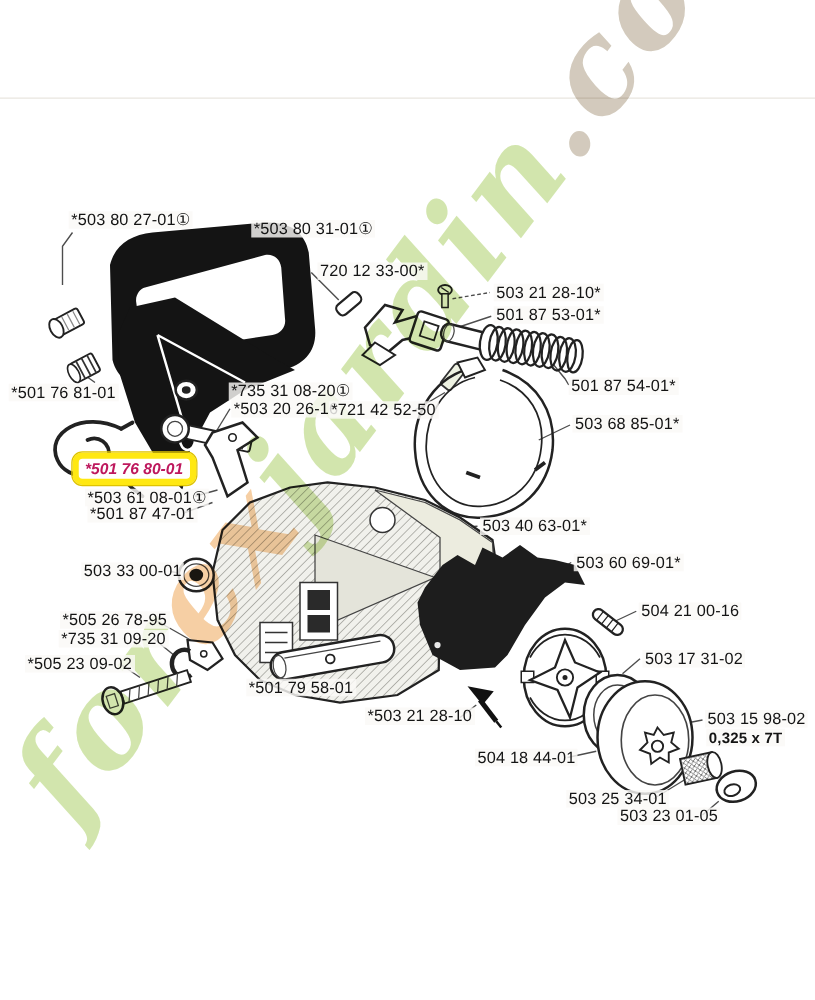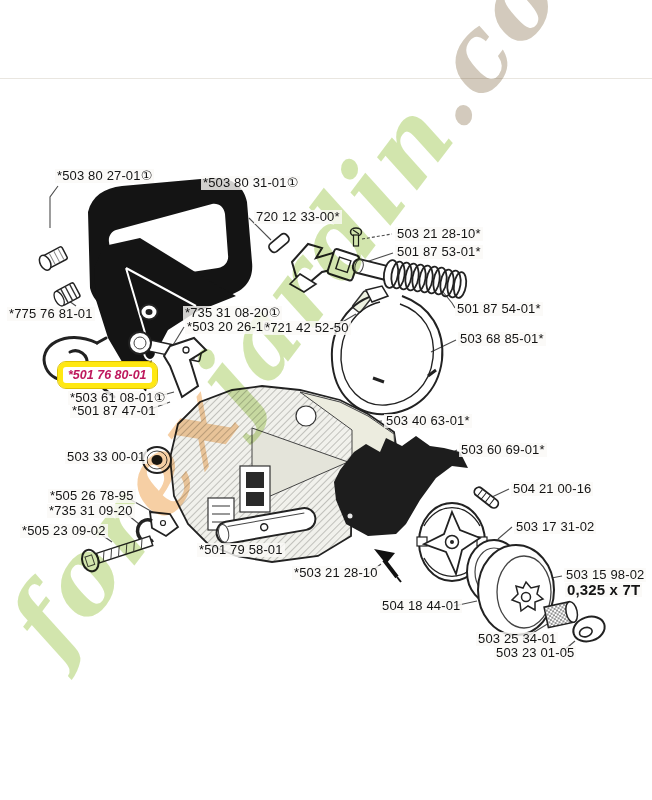--- a/index.html
+++ b/index.html
@@ -9,21 +9,21 @@
   svg.diagram{position:absolute;left:0;top:0;z-index:1;}
   .watermark{position:absolute;left:88px;top:545px;z-index:2;height:140px;line-height:140px;
              transform:rotate(-53deg);transform-origin:0 100%;
              font-family:"DejaVu Serif",serif;font-style:italic;font-weight:bold;
              font-size:100px;letter-spacing:4px;white-space:nowrap;
              mix-blend-mode:multiply;opacity:.82;pointer-events:none;}
   .wm-g{color:#c8e09b;} .wm-o{color:#f4c490;} .wm-b{color:#c9bfae;}
   .lbl{position:absolute;z-index:3;white-space:nowrap;color:#141414;
        font-size:13px;font-weight:500;letter-spacing:.15px;
        background:rgba(250,249,246,.82);padding:0 2px;line-height:14px;}
-  .lbl.bold{font-weight:800;font-size:15px;}
+  .lbl.bold{font-weight:800;font-size:12px;}
   .hl{position:absolute;z-index:3;left:58px;top:362px;background:#ffffff;
       border:5px solid #ffe812;outline:1px solid #dfc400;border-radius:8px;
       padding:1px 5px;font-size:12.5px;font-weight:600;color:#be185d;white-space:nowrap;line-height:14px;font-style:italic;}
 </style>
 </head>
 <body>
 
 <div class="stage">
   <div class="topline"></div>
 
@@ -253,21 +253,21 @@
     </g>
   </svg>
 
   <div class="watermark"><span class="wm-g">for</span><span class="wm-o">ex</span><span class="wm-g">jardin</span><span class="wm-b">.com</span></div>
 
   <div class="lbl" style="left:55px;top:169px">*503 80 27-01①</div>
   <div class="lbl" style="left:201px;top:176px">*503 80 31-01①</div>
   <div class="lbl" style="left:254px;top:210px">720 12 33-00*</div>
   <div class="lbl" style="left:395px;top:227px">503 21 28-10*</div>
   <div class="lbl" style="left:395px;top:245px">501 87 53-01*</div>
-  <div class="lbl" style="left:7px;top:307px">*775 76 81-01</div>
+  <div class="lbl" style="left:7px;top:307px">*501 76 81-01</div>
   <div class="lbl" style="left:183px;top:306px">*735 31 08-20①</div>
   <div class="lbl" style="left:185px;top:320px">*503 20 26-16</div>
   <div class="lbl" style="left:263px;top:321px">*721 42 52-50</div>
   <div class="lbl" style="left:455px;top:302px">501 87 54-01*</div>
   <div class="lbl" style="left:458px;top:332px">503 68 85-01*</div>
   <div class="hl">*501 76 80-01</div>
   <div class="lbl" style="left:68px;top:391px">*503 61 08-01①</div>
   <div class="lbl" style="left:70px;top:404px">*501 87 47-01</div>
   <div class="lbl" style="left:384px;top:414px">503 40 63-01*</div>
   <div class="lbl" style="left:65px;top:450px">503 33 00-01</div>
@@ -275,15 +275,15 @@
   <div class="lbl" style="left:511px;top:482px">504 21 00-16</div>
   <div class="lbl" style="left:48px;top:489px">*505 26 78-95</div>
   <div class="lbl" style="left:47px;top:504px">*735 31 09-20</div>
   <div class="lbl" style="left:514px;top:520px">503 17 31-02</div>
   <div class="lbl" style="left:20px;top:524px">*505 23 09-02</div>
   <div class="lbl" style="left:197px;top:543px">*501 79 58-01</div>
   <div class="lbl" style="left:292px;top:566px">*503 21 28-10</div>
   <div class="lbl" style="left:564px;top:568px">503 15 98-02</div>
   <div class="lbl bold" style="left:565px;top:583px">0,325 x 7T</div>
   <div class="lbl" style="left:380px;top:599px">504 18 44-01</div>
-  <div class="lbl" style="left:476px;top:632px">503 25 34-01</div>
+  <div class="lbl" style="left:453px;top:632px">503 25 34-01</div>
   <div class="lbl" style="left:494px;top:646px">503 23 01-05</div>
 </div>
 
 </body></html>

